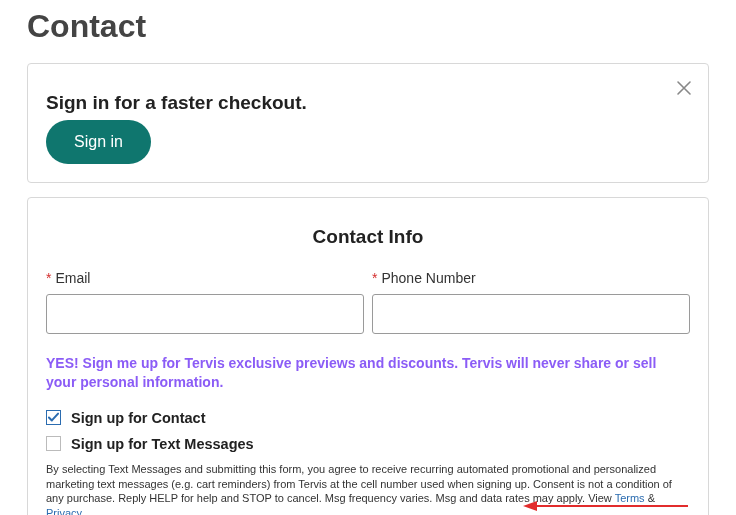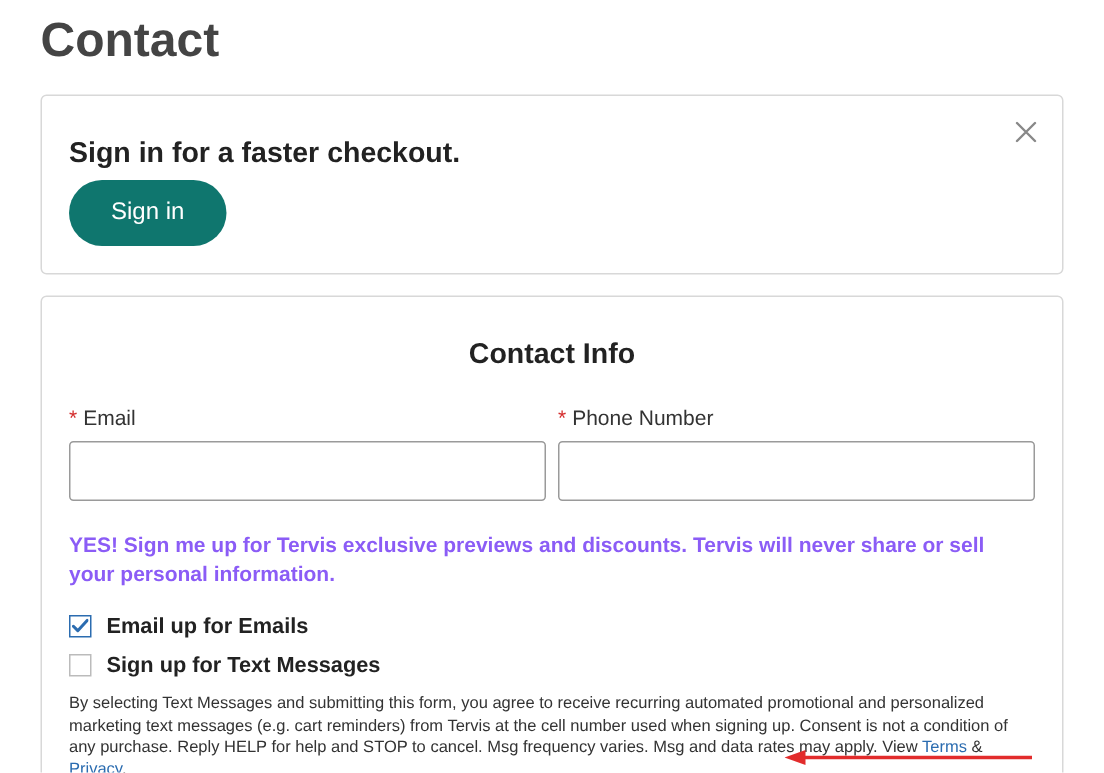--- a/index.html
+++ b/index.html
@@ -171,21 +171,21 @@
     <div class="optin-head">YES! Sign me up for Tervis exclusive previews and discounts. Tervis will never share or sell your personal information.</div>
 
     <div class="check-row">
       <span class="cbox">
         <span>
           <svg width="11" height="11" viewBox="0 0 12 12">
               <path d="M1 6 L4.2 9.2 L11 1.8" stroke="#2b6cb0" stroke-width="2.2" fill="none" stroke-linecap="round" stroke-linejoin="round"></path>
             </svg>
         </span>
       </span>
-      <label class="check-label">Email up for Emails</label>
+      <label class="check-label">Sign up for Contact</label>
     </div>
 
     <div class="check-row">
       <span class="cbox unchecked"></span>
       <label class="check-label">Sign up for Text Messages</label>
     </div>
 
     <div class="legal">
       <span>By selecting Text Messages and submitting this form, you agree to receive recurring automated promotional and personalized marketing text messages (e.g. cart reminders) from Tervis at the cell number used when signing up. Consent is not a condition of any purchase. Reply HELP for help and STOP to cancel. Msg frequency varies. Msg and data rates may apply. View </span><a>Terms</a><span> &amp; </span><a>Privacy</a><span>.</span>
     </div>

